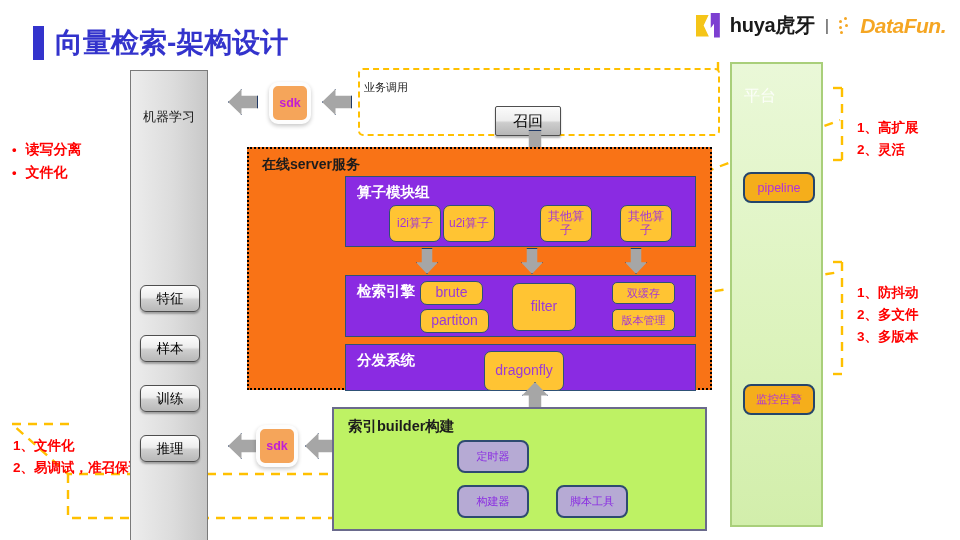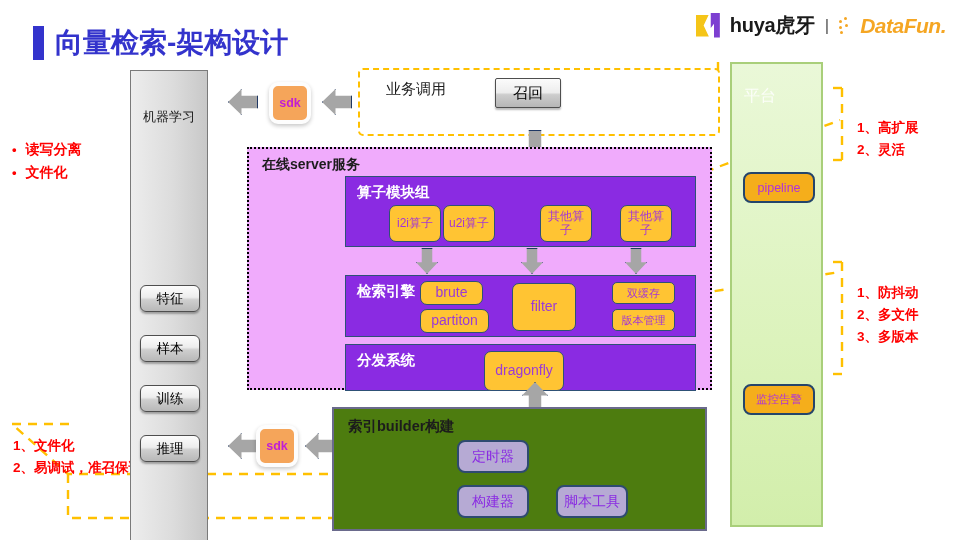--- a/index.html
+++ b/index.html
@@ -79,61 +79,61 @@
   .arr-left  { width: 30px; height: 26px; clip-path: polygon(0 50%, 45% 0, 45% 26%, 100% 26%, 100% 74%, 45% 74%, 45% 100%); }
   .arr-down  { width: 26px; height: 32px; clip-path: polygon(26% 0, 74% 0, 74% 58%, 100% 58%, 50% 100%, 0 58%, 26% 58%); }
   .arr-up    { width: 26px; height: 32px; clip-path: polygon(50% 0, 100% 42%, 74% 42%, 74% 100%, 26% 100%, 26% 42%, 0 42%); }
   .arr-sm-down { width: 22px; height: 26px; clip-path: polygon(26% 0, 74% 0, 74% 55%, 100% 55%, 50% 100%, 0 55%, 26% 55%); }
 
   
   .biz-box {
     position: absolute; left: 358px; top: 68px; width: 362px; height: 68px;
     border: 2.5px dashed #FFC000; border-radius: 5px; background: #fff;
   }
-  .biz-label { position: absolute; left: 26px; top: 10px; font-size: 15px; color: #1c1c1c; }
+  .biz-label { position: absolute; left: 4px; top: 10px; font-size: 11px; color: #1c1c1c; }
   .recall-btn {
-    position: absolute; left: 135px; top: 8px; width: 66px; height: 30px;
+    position: absolute; left: 135px; top: 36px; width: 66px; height: 30px;
     border: 1px solid #4e4e4e; border-radius: 2px;
     background: linear-gradient(to bottom, #FBFBFB 0%, #EDEDED 48%, #CDCDCD 56%, #B6B6B6 100%);
     box-shadow: 0 2px 2px rgba(0,0,0,0.28);
     display: flex; align-items: center; justify-content: center;
     font-size: 15px; color: #000;
   }
 
   
   .server-box {
     position: absolute; left: 247px; top: 147px; width: 465px; height: 243px;
-    border: 2.5px dotted #000; background: #f0abfc;
+    border: 2.5px dotted #000; background: #f97316;
   }
   .server-label { position: absolute; left: 13px; top: 7px; font-size: 14px; font-weight: bold; color: #1c1c1c; }
 
   .panel {
     position: absolute; background: #8A2BE2; border: 1.6px solid #2E5176;
   }
   .panel-title { position: absolute; left: 11px; font-size: 14.5px; color: #FFFFFF; font-weight: bold; text-align: right; }
 
   .chip {
     position: absolute; background: #FFC433; border: 1.6px solid #2E5176; border-radius: 7px;
     display: flex; align-items: center; justify-content: center; text-align: center;
     color: #A436D6; font-size: 12px; line-height: 1.12; padding: 0 2px;
   }
   .chip.small { font-size: 11px; border-radius: 5px; }
   .chip.lat   { font-size: 14px; color: #9B3BD6; }
 
   
   .builder-box {
     position: absolute; left: 332px; top: 407px; width: 375px; height: 124px;
-    background: #4d7c0f; border: 2px solid #6A6A8C;
+    background: #bef264; border: 2px solid #6A6A8C;
   }
   .builder-label { position: absolute; left: 14px; top: 8px; font-size: 14.5px; font-weight: bold; color: #1c1c1c; }
   .bchip {
     position: absolute; width: 72px; height: 33px;
     background: #B6AAD4; border: 2.2px solid #2E4A70; border-radius: 8px;
     display: flex; align-items: center; justify-content: center;
-    color: #8A2BE2; font-size: 14px;
+    color: #8A2BE2; font-size: 11px;
   }
 
   
   .green-col {
     position: absolute; left: 730px; top: 62px; width: 93px; height: 465px;
     background: linear-gradient(to bottom, #EAF8D8 0%, #DCF3BC 60%, #D2EEAB 100%);
     border: 2px solid #A9CF7A;
   }
   .green-title { position: absolute; left: 12px; top: 22px; font-size: 16px; color: #FFFFFF; opacity: 0.85; }
   .gchip {

